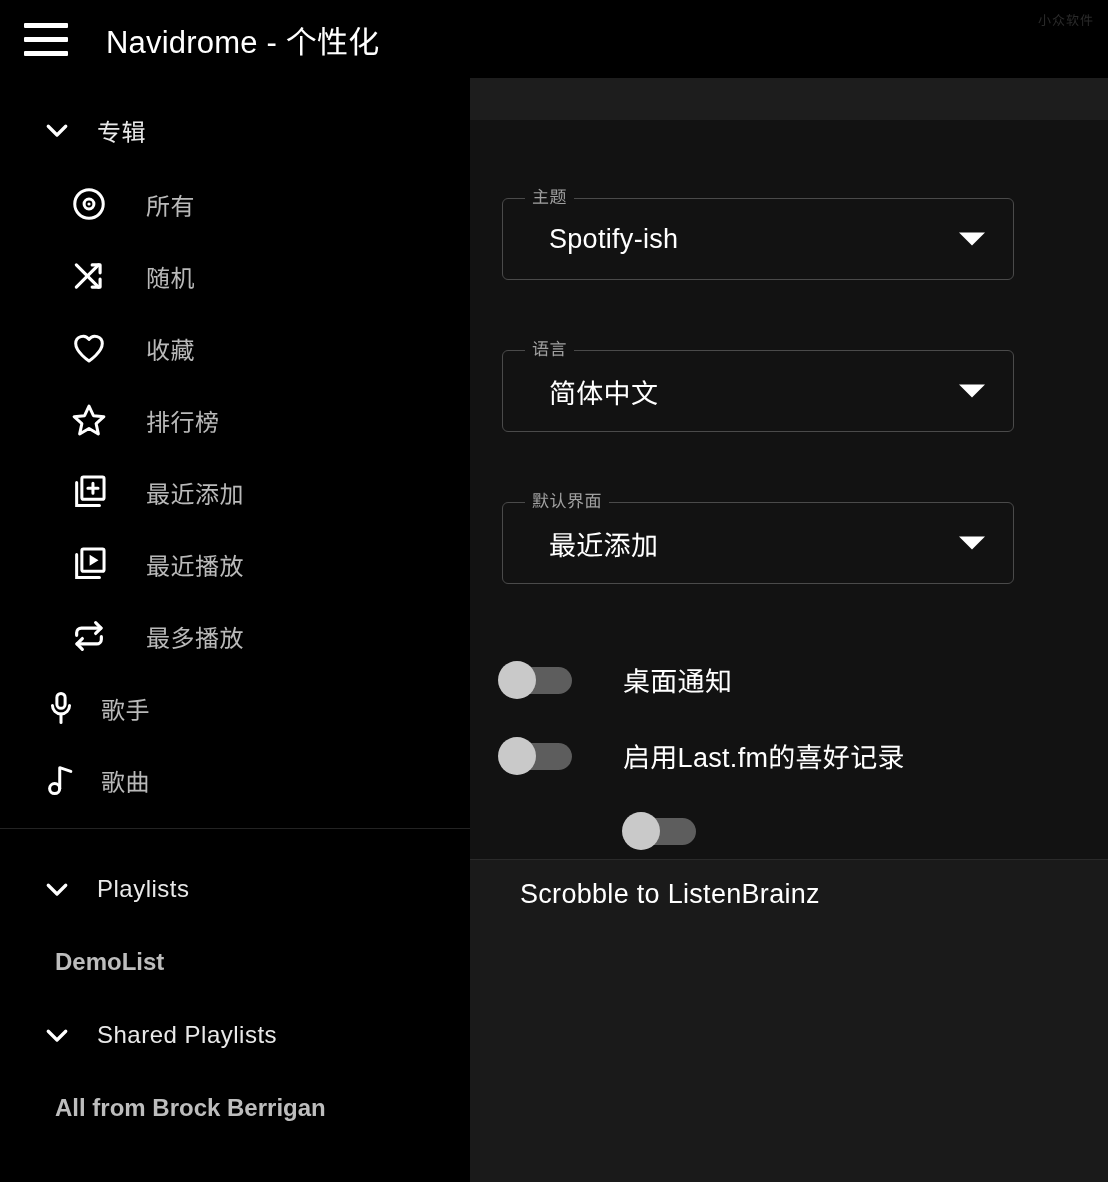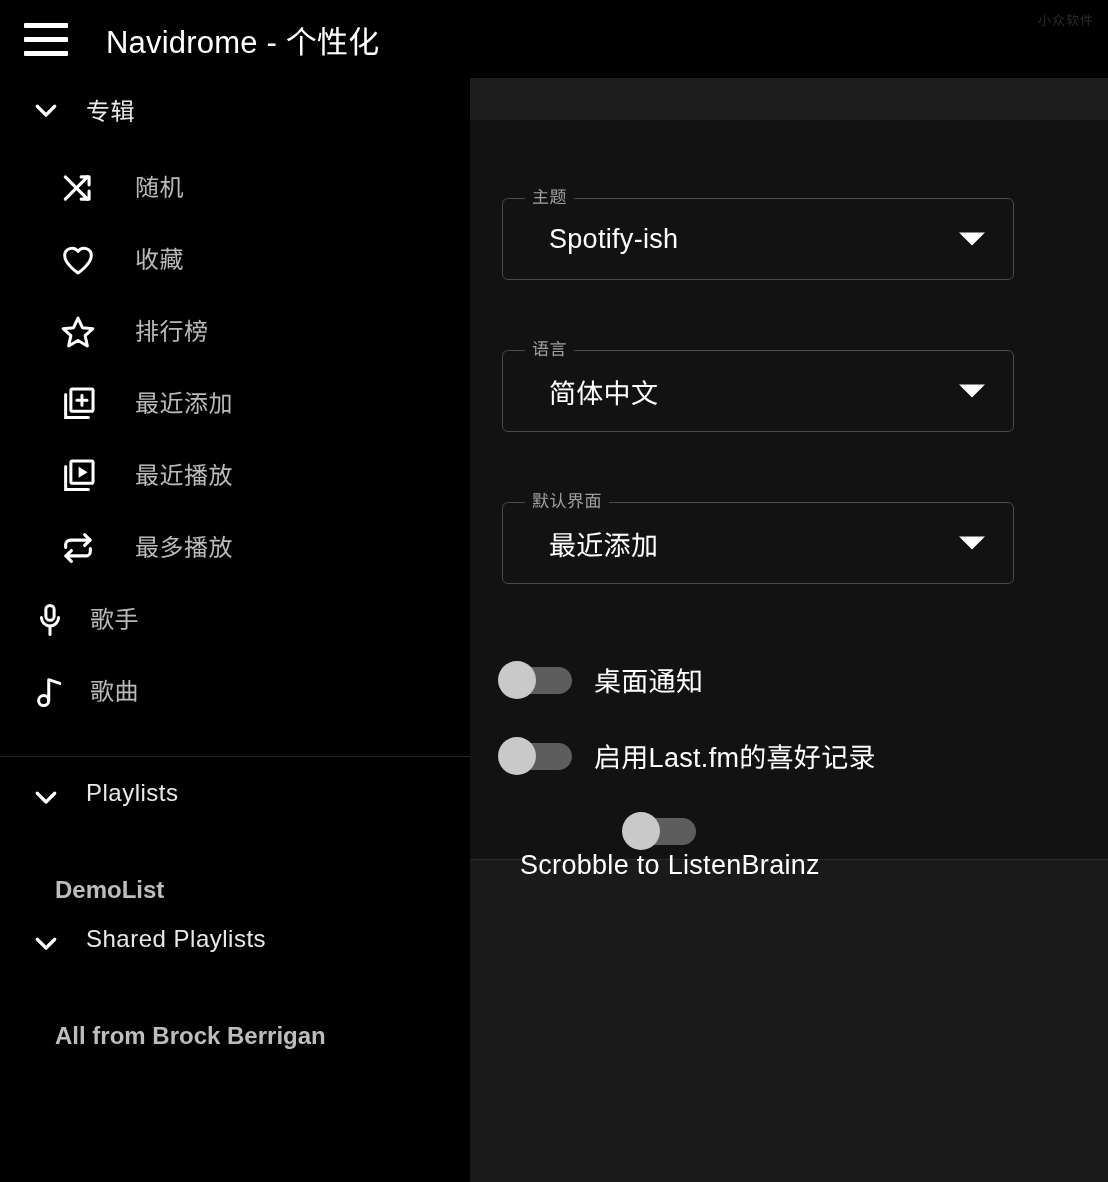--- a/index.html
+++ b/index.html
@@ -32,22 +32,22 @@
     color: #2b2b2b; font-size: 13px; letter-spacing: 1px;
   }
 
   
   .sidebar {
     position: absolute; left: 0; top: 78px; width: 470px; height: 1104px;
     background: #000; overflow: hidden;
   }
   .nav-group { padding-top: 14px; }
   .nav-row {
-    display: flex; align-items: flex-start; height: 72px; cursor: pointer;
-    padding-left: 0;
+    display: flex; align-items: center; height: 72px; cursor: pointer;
+    padding-left: 11px;
   }
   .nav-row.header-row { height: 76px; }
   .chev {
     width: 36px; height: 36px; margin-left: 28px;
     display: flex; align-items: center; justify-content: center; flex: none;
   }
   .chev svg { width: 30px; height: 30px; display: block; }
   .group-label {
     margin-left: 22px; color: #e9e9e9; font-size: 24px; letter-spacing: .5px;
   }
@@ -101,21 +101,21 @@
     position: absolute; right: 28px; top: 50%; transform: translateY(-50%);
     width: 0; height: 0;
     border-left: 13px solid transparent; border-right: 13px solid transparent;
     border-top: 13px solid #fff;
   }
   #field-theme { top: 78px; }
   #field-language { top: 230px; }
   #field-defaultview { top: 382px; }
 
   .switch-row {
-    position: absolute; left: 28px; display: flex; align-items: center; cursor: pointer;
+    position: absolute; left: 28px; display: flex; align-items: center; cursor: pointer; gap: 29px;
   }
   #switch-row-0 { top: 540px; }
   #switch-row-1 { top: 616px; }
   #switch-row-2 { top: 692px; flex-direction: column; }
   .switch {
     position: relative; width: 74px; height: 38px; flex: none;
   }
   .switch .track {
     position: absolute; left: 14px; top: 6px; width: 60px; height: 27px;
     background: #5d5d5d; border-radius: 14px;
@@ -149,20 +149,30 @@
 
       <div class="nav-row header-row">
         <span class="chev">
           <svg viewBox="0 0 24 24" fill="none" stroke="#ffffff" stroke-width="2.6" stroke-linecap="round" stroke-linejoin="round">
               <polyline points="5,9 12,16 19,9"></polyline>
             </svg>
         </span>
         <span class="group-label">专辑</span>
       </div>
 
+      <div class="nav-row">
+        <span class="nav-icon indent">
+          <svg viewBox="0 0 24 24" fill="none" stroke="#ffffff" stroke-width="1.9">
+              <circle cx="12" cy="12" r="9"></circle>
+              <circle cx="12" cy="12" r="3.1"></circle>
+              <circle cx="12" cy="12" r="1" fill="#ffffff" stroke="none"></circle>
+            </svg>
+        </span>
+        <span class="nav-label indent">所有</span>
+      </div>
 
       <div class="nav-row">
         <span class="nav-icon indent">
           <svg viewBox="0 0 24 24" fill="none" stroke="#ffffff" stroke-width="2" stroke-linecap="round" stroke-linejoin="round">
               <path d="M4 5l14 14"></path>
               <path d="M4 19L18 5"></path>
               <polyline points="14,5 19,5 19,10"></polyline>
               <polyline points="14,19 19,19 19,14"></polyline>
             </svg>
         </span>

